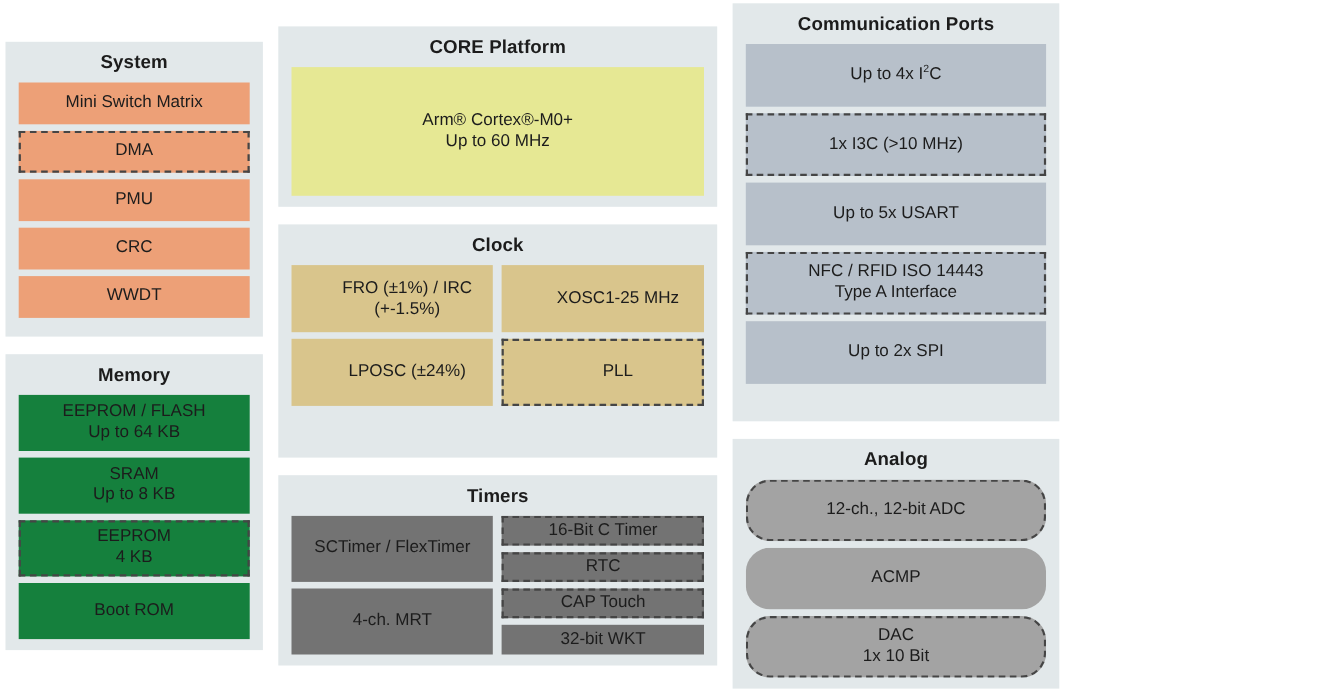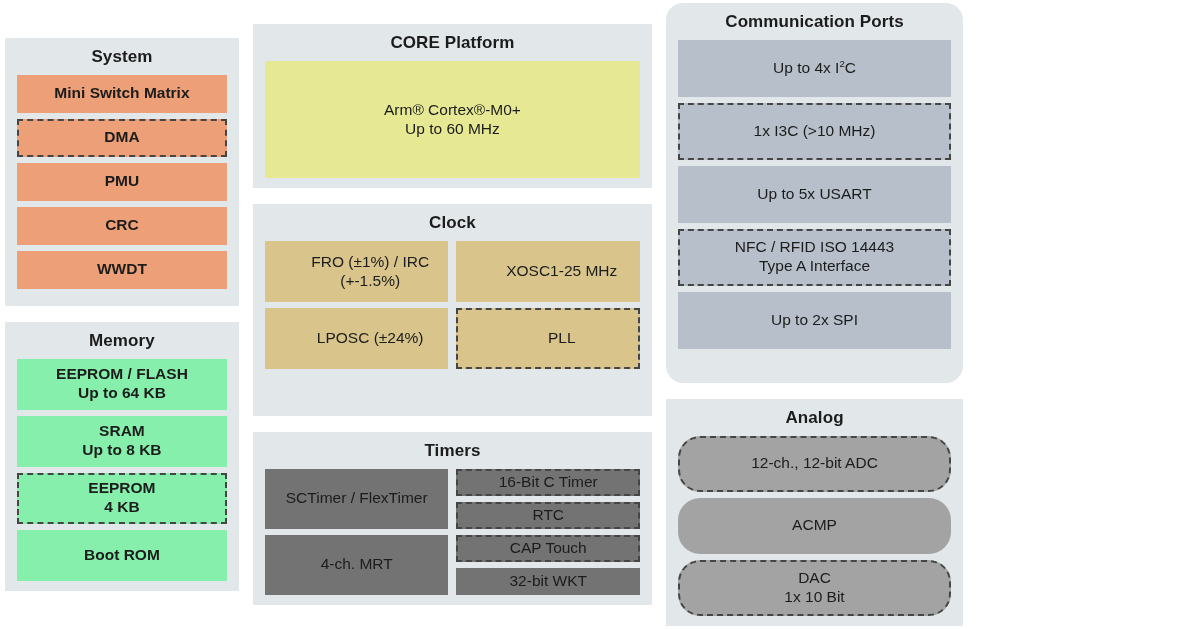--- a/index.html
+++ b/index.html
@@ -77,29 +77,29 @@
     border: 2px solid transparent;
     padding: 2px 4px;
     white-space: pre-line;
   }
   .block.dashed {
     border: 2px dashed #454545;
   }
 
   
   .fill-orange { background: #eda077; }
-  .fill-blue   { background: #86efac; font-weight: bold; }
+  .fill-blue   { background: #15803d; }
   .fill-yellow { background: #e6e894; }
   .fill-tan    { background: #d9c58c; }
   .fill-pink   { background: #737373; }
   .fill-gray   { background: #b7c0ca; }
   .fill-purple { background: #a3a3a3; border-radius: 22px; }
 
   
-  .panel-system .block   { height: 38px; font-weight: bold; }
+  .panel-system .block   { height: 38px; }
   .panel-memory .block   { height: 51px; }
   .panel-core            { height: 164px; }
   .panel-core .block     { flex: 1; }
   .panel-clock .block    { height: 61px; padding-left: 31px; }
   .panel-comm .block     { height: 57px; }
   .panel-timers .block   { }
   .panel-analog .block   { height: 56px; }
 
   .timers-left .block  { flex: 1; }
   .timers-right .block { flex: 1; }
@@ -176,21 +176,21 @@
           <div class="block fill-pink dashed">CAP Touch</div>
           <div class="block fill-pink">32-bit WKT</div>
         </div>
       </div>
     </div>
 
   </div>
 
   <div class="column col-right">
 
-    <div class="panel panel-comm" style="height:380px;border-radius:17px;">
+    <div class="panel panel-comm" style="height:380px;">
       <div class="panel-title">Communication Ports</div>
       <div class="blocks">
         <div class="block fill-gray"><span>Up to 4x I<sup>2</sup>C</span></div>
         <div class="block fill-gray dashed">1x I3C (&gt;10 MHz)</div>
         <div class="block fill-gray">Up to 5x USART</div>
         <div class="block fill-gray dashed">NFC / RFID ISO 14443
 Type A Interface</div>
         <div class="block fill-gray">Up to 2x SPI</div>
       </div>
     </div>

